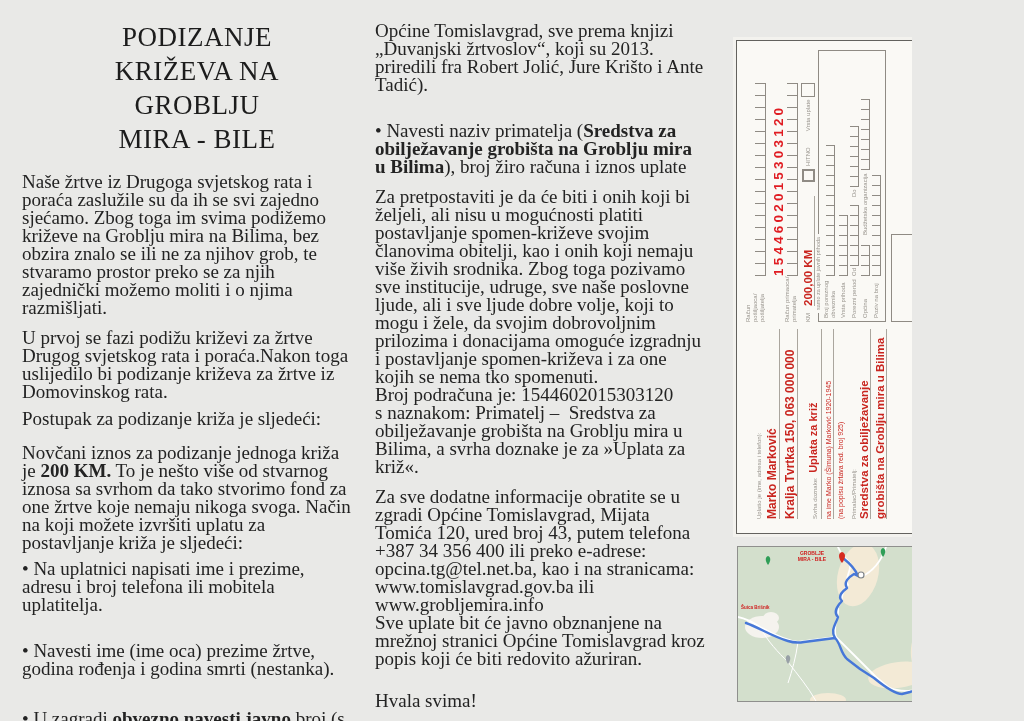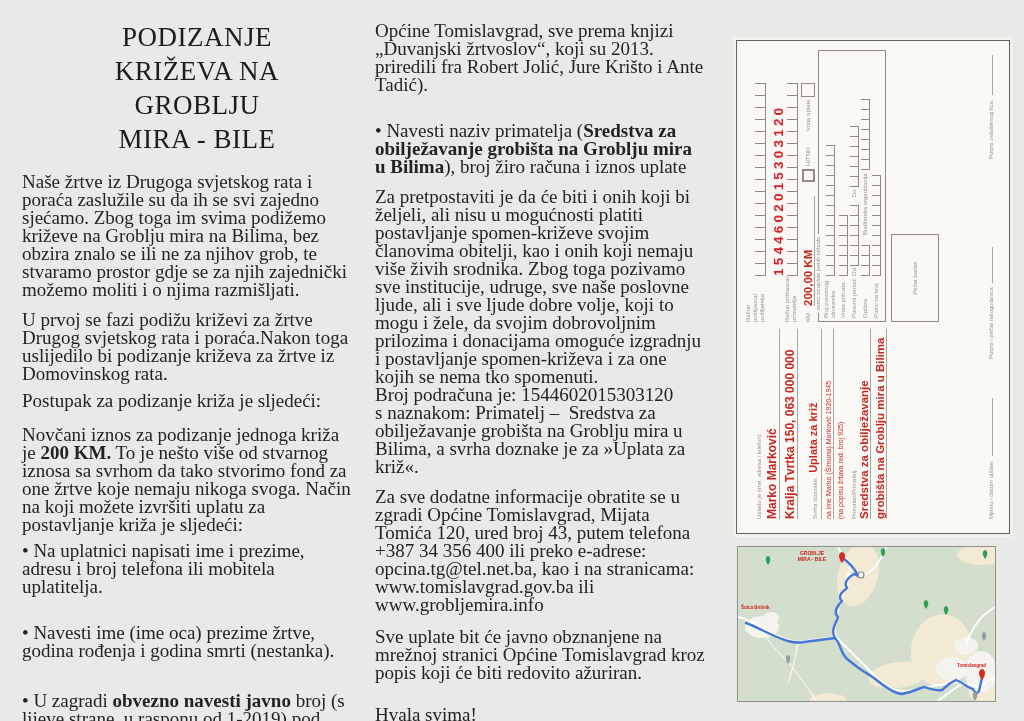--- a/index.html
+++ b/index.html
@@ -1,17 +1,17 @@
 <!DOCTYPE html>
 <html><head>
 <meta charset="utf-8">
 <style>
   html,body{margin:0;padding:0;}
   body{background:#e9e9e7;font-family:"Liberation Serif",serif;}
-  #page{position:relative;width:1024px;height:721px;background:#e9e9e7;overflow:hidden;}
+  #page{position:relative;width:912px;height:721px;background:#e9e9e7;overflow:hidden;}
 
   
   .col{position:absolute;top:0;color:#232323;}
   #col-left{left:22px;width:330px;}
   #col-mid{left:375px;width:330px;}
   .doc-title{font-family:"Liberation Serif",serif;font-size:27px;line-height:34px;
              text-align:center;color:#1c1c1c;letter-spacing:.5px;margin:20px 10px 0 30px;}
   .para{font-size:19px;line-height:18px;white-space:pre-wrap;}
   .para .bb{font-weight:bold;}
   .para .ii{font-style:italic;}
@@ -59,39 +59,39 @@
 
 <div id="page">
 
   <div class="col" id="col-left">
     <div class="doc-title">
       <div>PODIZANJE</div>
       <div>KRIŽEVA NA</div>
       <div>GROBLJU</div>
       <div>MIRA - BILE</div>
     </div>
-    <div class="para" style="margin-top:17px"><span>Naše žrtve iz Drugoga svjetskog rata i poraća zaslužile su da ih se svi zajedno sjećamo. Zbog toga im svima podižemo križeve na Groblju mira na Bilima, bez obzira znalo se ili ne za njihov grob, te stvaramo prostor gdje se za njih zajednički možemo moliti i o njima razmišljati.</span></div>
+    <div class="para" style="margin-top:17px"><span>Naše žrtve iz Drugoga svjetskog rata i poraća zaslužile su da ih se svi zajedno sjećamo. Zbog toga im svima podižemo križeve na Groblju mira na Bilima, bez obzira znalo se ili ne za njihov grob, te stvaramo prostor preko se za njih zajednički možemo moliti i o njima razmišljati.</span></div>
     <div class="para" style="margin-top:12px"><span>U prvoj se fazi podižu križevi za žrtve Drugog svjetskog rata i poraća.Nakon toga uslijedilo bi podizanje križeva za žrtve iz Domovinskog rata.</span></div>
     <div class="para" style="margin-top:9px"><span>Postupak za podizanje križa je sljedeći:</span></div>
     <div class="para" style="margin-top:16px"><span>Novčani iznos za podizanje jednoga križa je </span><span class="bb">200 KM.</span><span> To je nešto više od stvarnog
 iznosa sa svrhom da tako stvorimo fond za one žrtve koje nemaju nikoga svoga. Način na koji možete izvršiti uplatu za postavljanje križa je sljedeći:</span></div>
     <div class="para" style="margin-top:8px"><span>• Na uplatnici napisati ime i prezime, adresu i broj telefona ili mobitela uplatitelja.</span></div>
     <div class="para" style="margin-top:28px"><span>• Navesti ime (ime oca) prezime žrtve, godina rođenja i godina smrti (nestanka).</span></div>
     <div class="para" style="margin-top:32px"><span>• U zagradi </span><span class="bb">obvezno navesti javno</span><span> broj (s lijeve strane, u rasponu od 1-2019) pod kojim se žrtva vodi u popisu žrtava unutar jednog naseljenog mjesta u Tomislavgradu (naveden na stranici</span></div>
   </div>
 
   <div class="col" id="col-mid">
     <div class="para" style="margin-top:22px"><span>Općine Tomislavgrad, sve prema knjizi
 „Duvanjski žrtvoslov“, koji su 2013. priredili fra Robert Jolić, Jure Krišto i Ante Tadić).</span></div>
     <div class="para" style="margin-top:28px"><span>• Navesti naziv primatelja (</span><span class="bb">Sredstva za obilježavanje grobišta na Groblju mira u Bilima</span><span>), broj žiro računa i iznos uplate</span></div>
     <div class="para" style="margin-top:12px"><span>Za pretpostaviti je da će biti i onih koji bi željeli, ali nisu u mogućnosti platiti postavljanje spomen-križeve svojim članovima obitelji, kao i onih koji nemaju više živih srodnika. Zbog toga pozivamo sve institucije, udruge, sve naše poslovne ljude, ali i sve ljude dobre volje, koji to mogu i žele, da svojim dobrovoljnim prilozima i donacijama omoguće izgradnju i postavljanje spomen-križeva i za one kojih se nema tko spomenuti.</span></div>
     <div class="para" style=""><span>Broj podračuna je: 1544602015303120
 s naznakom: Primatelj –  Sredstva za obilježavanje grobišta na Groblju mira u Bilima, a svrha doznake je za »Uplata za križ«.</span></div>
     <div class="para" style="margin-top:12px"><span>Za sve dodatne informacije obratite se u zgradi Općine Tomislavgrad, Mijata Tomića 120, ured broj 43, putem telefona +387 34 356 400 ili preko e-adrese: opcina.tg@tel.net.ba, kao i na stranicama: www.tomislavgrad.gov.ba ili www.grobljemira.info</span></div>
-    <div class="para" style="margin-top:14px"><span>Sve uplate bit će javno obznanjene na mrežnoj stranici Općine Tomislavgrad kroz popis koji će biti redovito ažuriran.</span></div>
+    <div class="para" style=""><span>Sve uplate bit će javno obznanjene na mrežnoj stranici Općine Tomislavgrad kroz popis koji će biti redovito ažuriran.</span></div>
     <div class="para" style="margin-top:24px"><span>Hvala svima!</span></div>
     <div class="para" style="margin-top:12px"><span class="bb ii">Narod koji stranicama svoju prošlost, slijep ide u budućnost.</span></div>
   </div>
 
   <div id="slip-card">
     <div id="slip-rot">
       <div class="slip">
 
         <div class="slip-left">
           <div class="fld uline">

